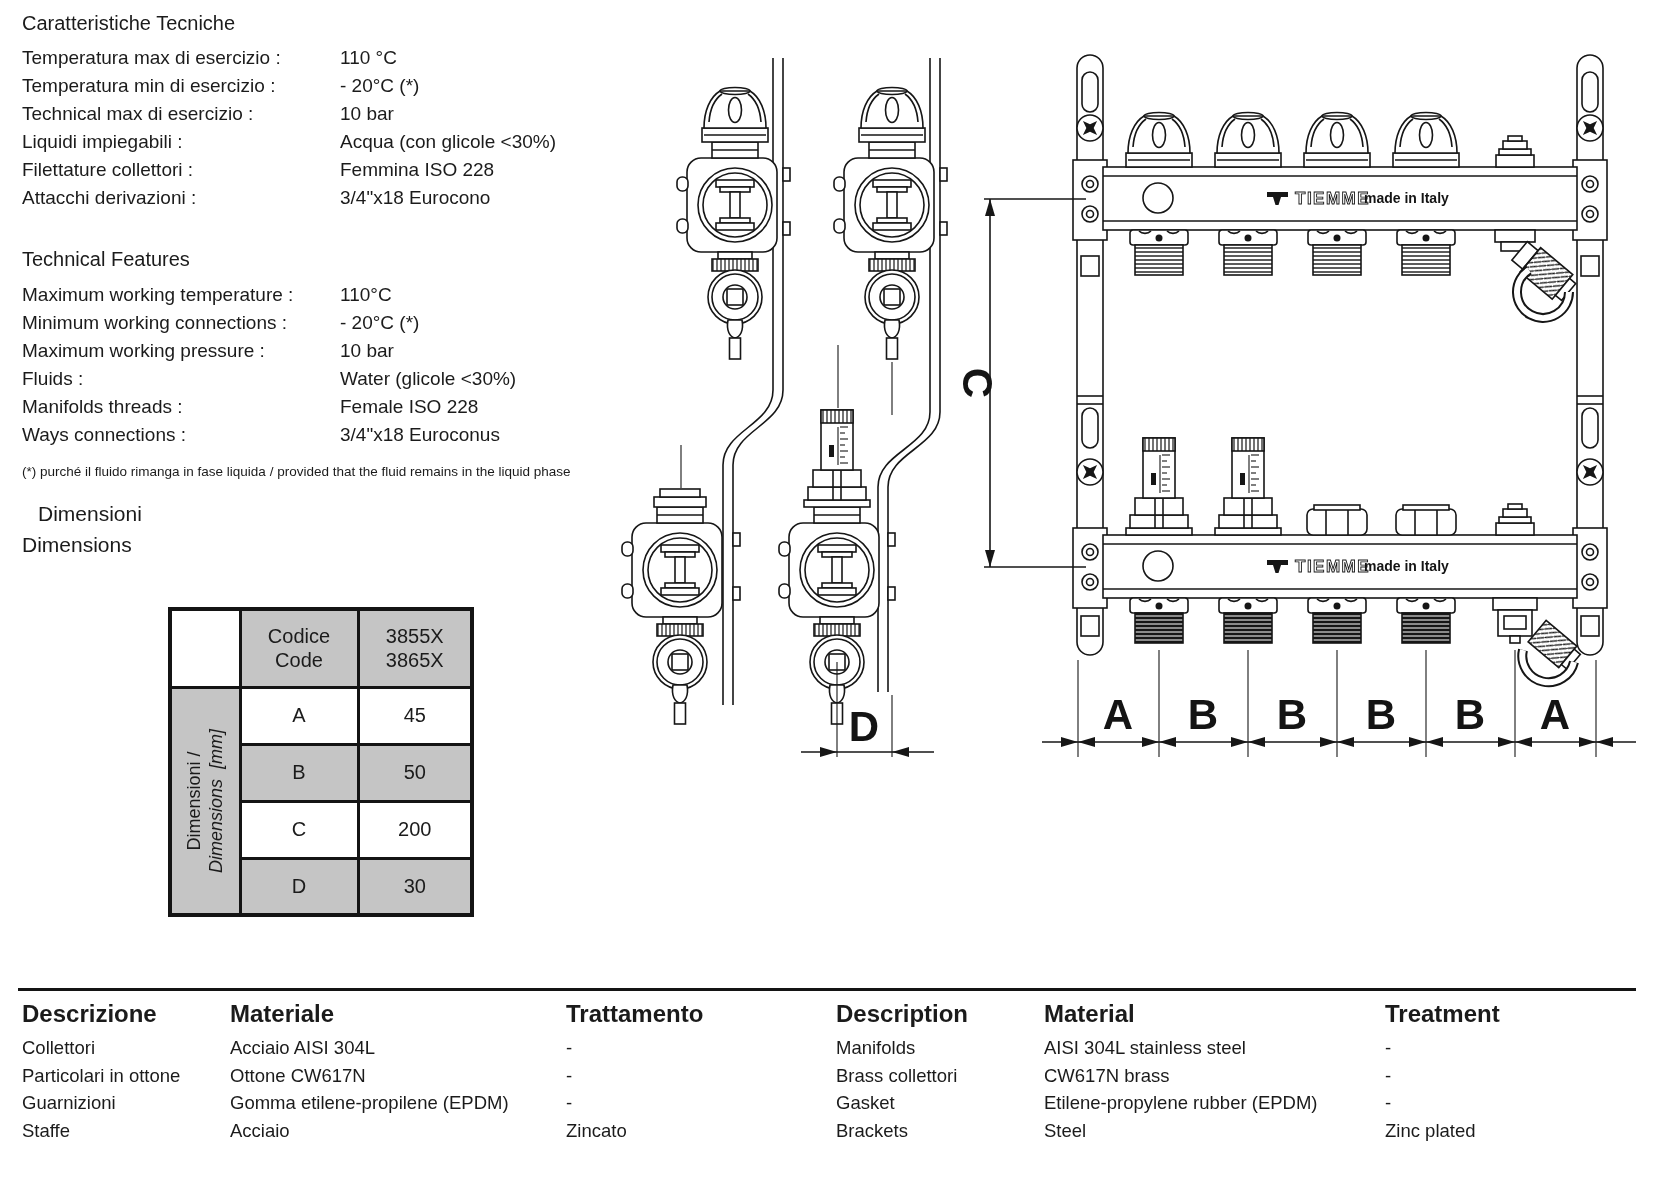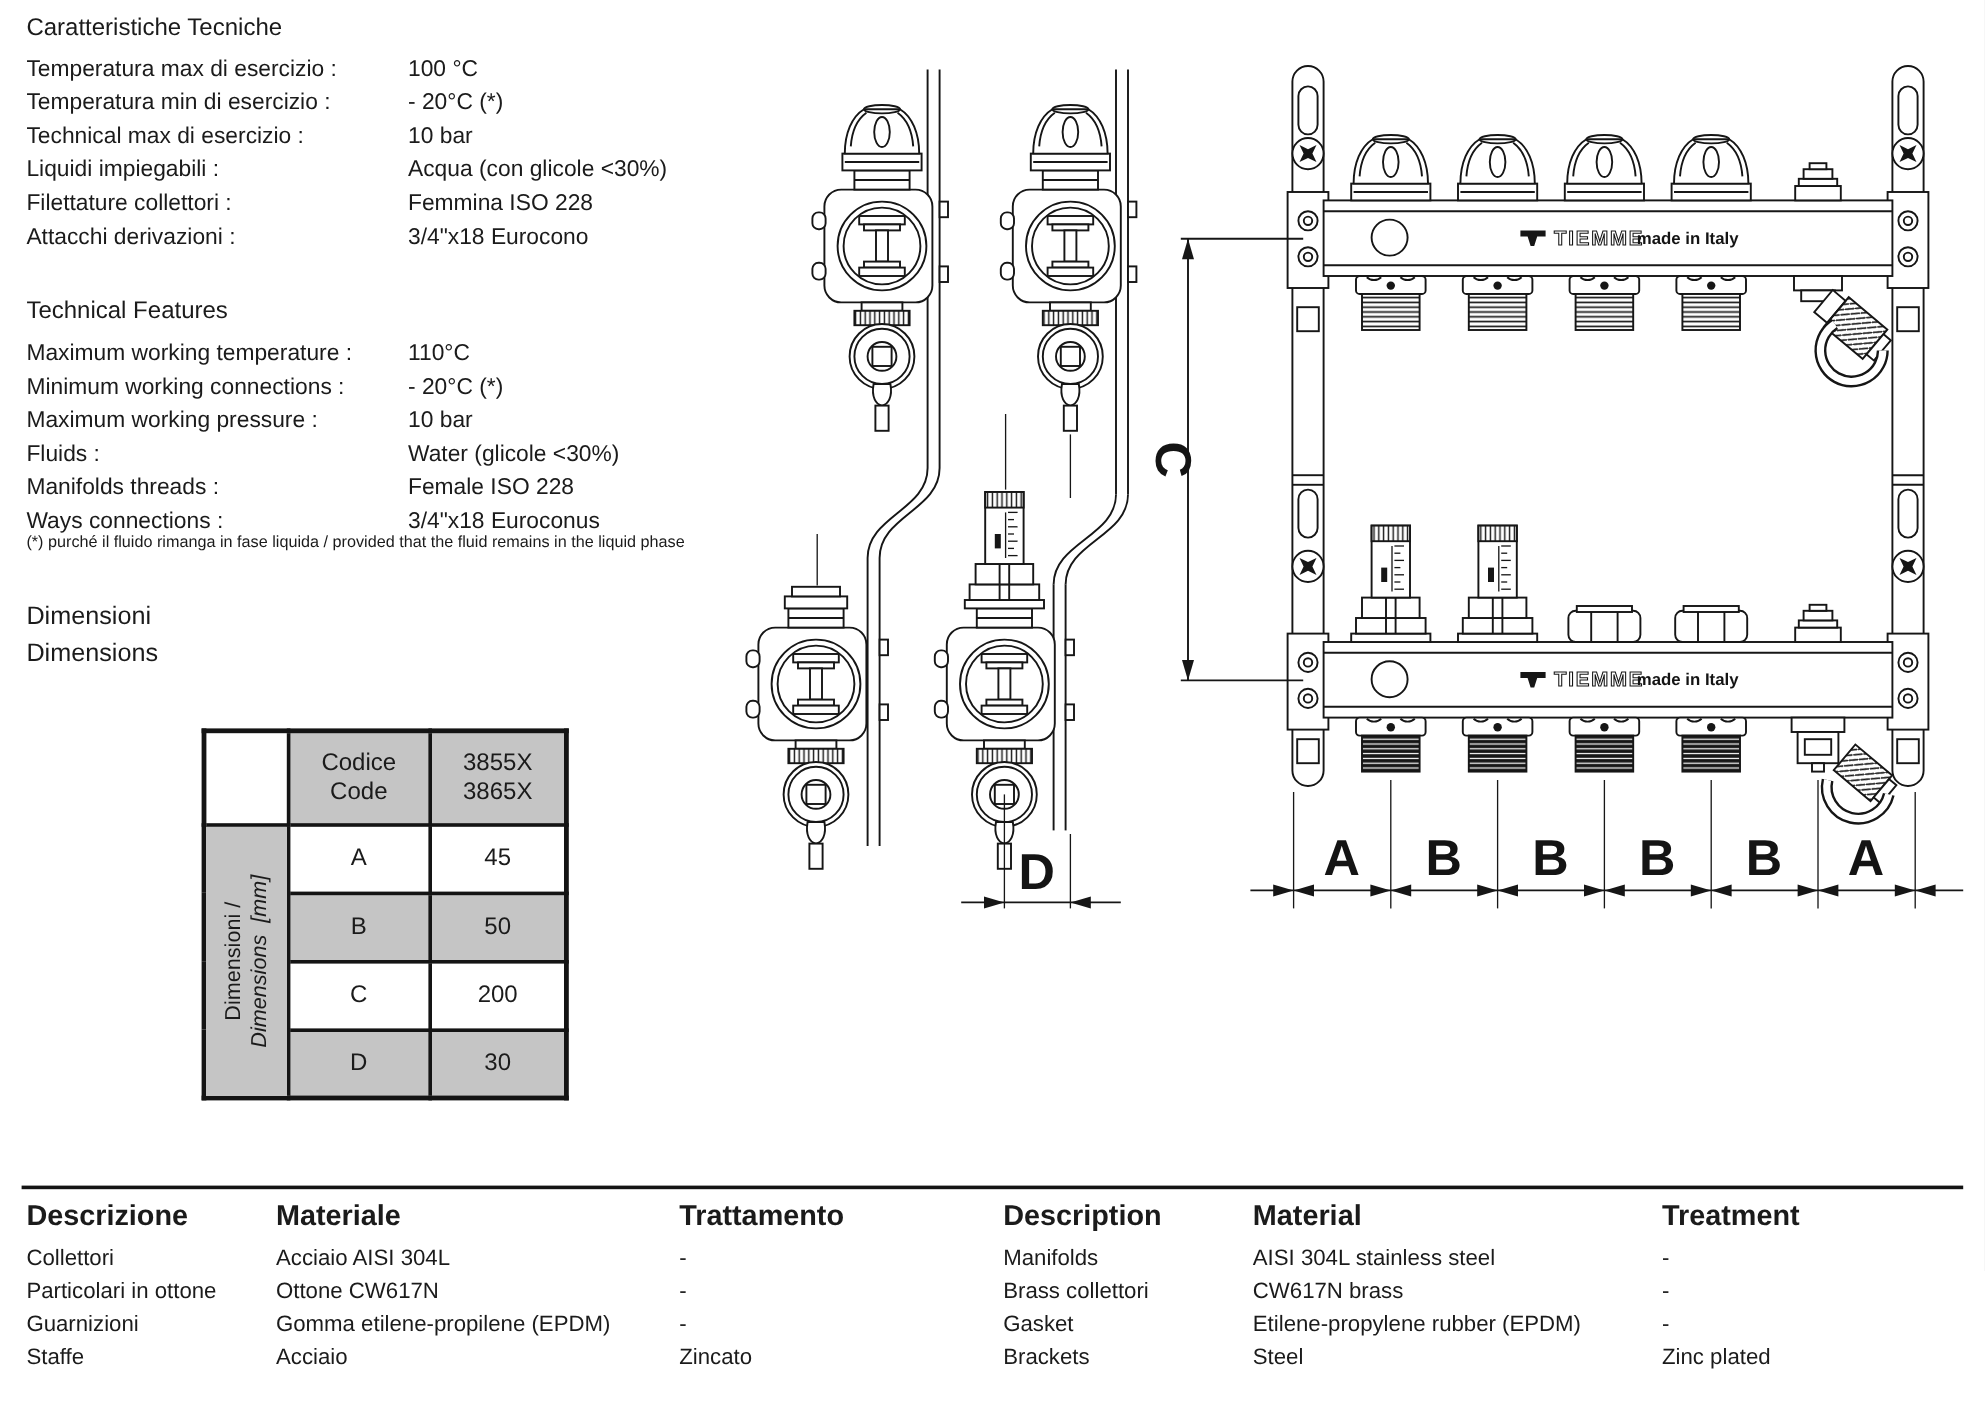--- a/index.html
+++ b/index.html
@@ -44,21 +44,21 @@
   <div class="abs h1" style="left:22px;top:12px">Caratteristiche Tecniche</div>
   <div class="abs spec" style="left:22px;top:44px">
     <div>Temperatura max di esercizio :</div>
     <div>Temperatura min di esercizio :</div>
     <div>Technical max di esercizio :</div>
     <div>Liquidi impiegabili :</div>
     <div>Filettature collettori :</div>
     <div>Attacchi derivazioni :</div>
   </div>
   <div class="abs spec" style="left:340px;top:44px">
-    <div>100 °C</div>
+    <div>110 °C</div>
     <div>- 20°C (*)</div>
     <div>10 bar</div>
     <div>Acqua (con glicole &lt;30%)</div>
     <div>Femmina ISO 228</div>
     <div>3/4"x18 Eurocono</div>
   </div>
 
   <div class="abs h1" style="left:22px;top:248px">Technical Features</div>
   <div class="abs spec" style="left:22px;top:281px">
     <div>Maximum working temperature :</div>
@@ -70,23 +70,23 @@
   </div>
   <div class="abs spec" style="left:340px;top:281px">
     <div>110°C</div>
     <div>- 20°C (*)</div>
     <div>10 bar</div>
     <div>Water (glicole &lt;30%)</div>
     <div>Female ISO 228</div>
     <div>3/4"x18 Euroconus</div>
   </div>
 
-  <div class="abs foot" style="left:22px;top:444px">(*) purché il fluido rimanga in fase liquida / provided that the fluid remains in the liquid phase</div>
-
-  <div class="abs h1" style="left:22px;top:502px;font-size:21px">Dimensioni</div>
+  <div class="abs foot" style="left:22px;top:464px">(*) purché il fluido rimanga in fase liquida / provided that the fluid remains in the liquid phase</div>
+
+  <div class="abs h1" style="left:38px;top:502px;font-size:21px">Dimensioni</div>
   <div class="abs h1" style="left:22px;top:533px;font-size:21px">Dimensions</div>
 
   <table class="abs dimtable" style="left:168px;top:607px">
     <colgroup>
         <col style="width:70px">
         <col style="width:118px">
         <col style="width:114px">
       </colgroup>
     <tbody>
         <tr style="height:78px">

